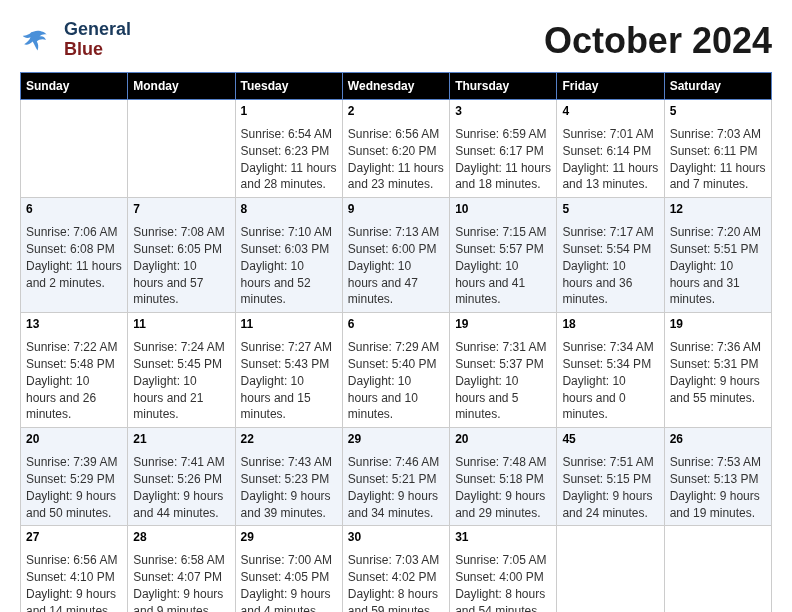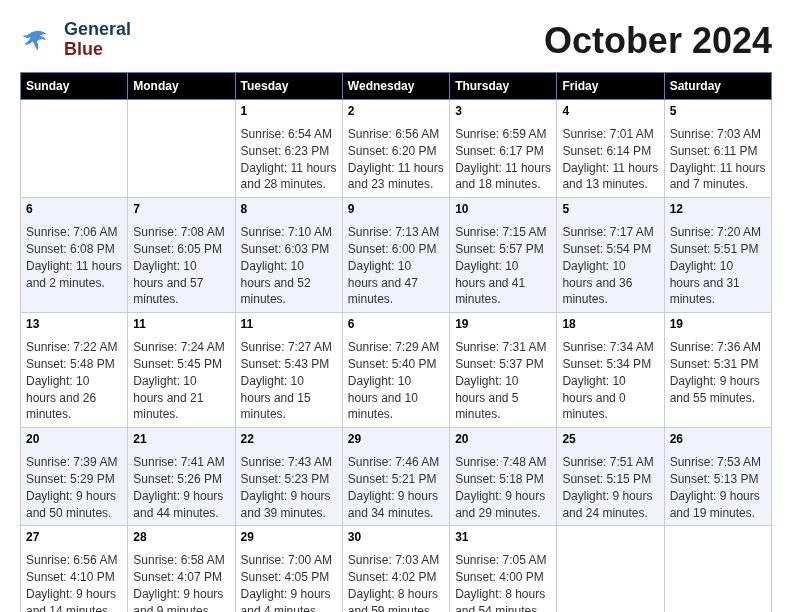--- a/index.html
+++ b/index.html
@@ -219,21 +219,21 @@
         </td>
         <td>
           <div class="day-number">29</div>
           <div class="day-info">Sunrise: 7:46 AM<br>Sunset: 5:21 PM<br>Daylight: 9 hours and 34 minutes.</div>
         </td>
         <td>
           <div class="day-number">20</div>
           <div class="day-info">Sunrise: 7:48 AM<br>Sunset: 5:18 PM<br>Daylight: 9 hours and 29 minutes.</div>
         </td>
         <td>
-          <div class="day-number">25</div>
+          <div class="day-number">45</div>
           <div class="day-info">Sunrise: 7:51 AM<br>Sunset: 5:15 PM<br>Daylight: 9 hours and 24 minutes.</div>
         </td>
         <td>
           <div class="day-number">26</div>
           <div class="day-info">Sunrise: 7:53 AM<br>Sunset: 5:13 PM<br>Daylight: 9 hours and 19 minutes.</div>
         </td>
       </tr>
       <tr>
         <td>
           <div class="day-number">27</div>

